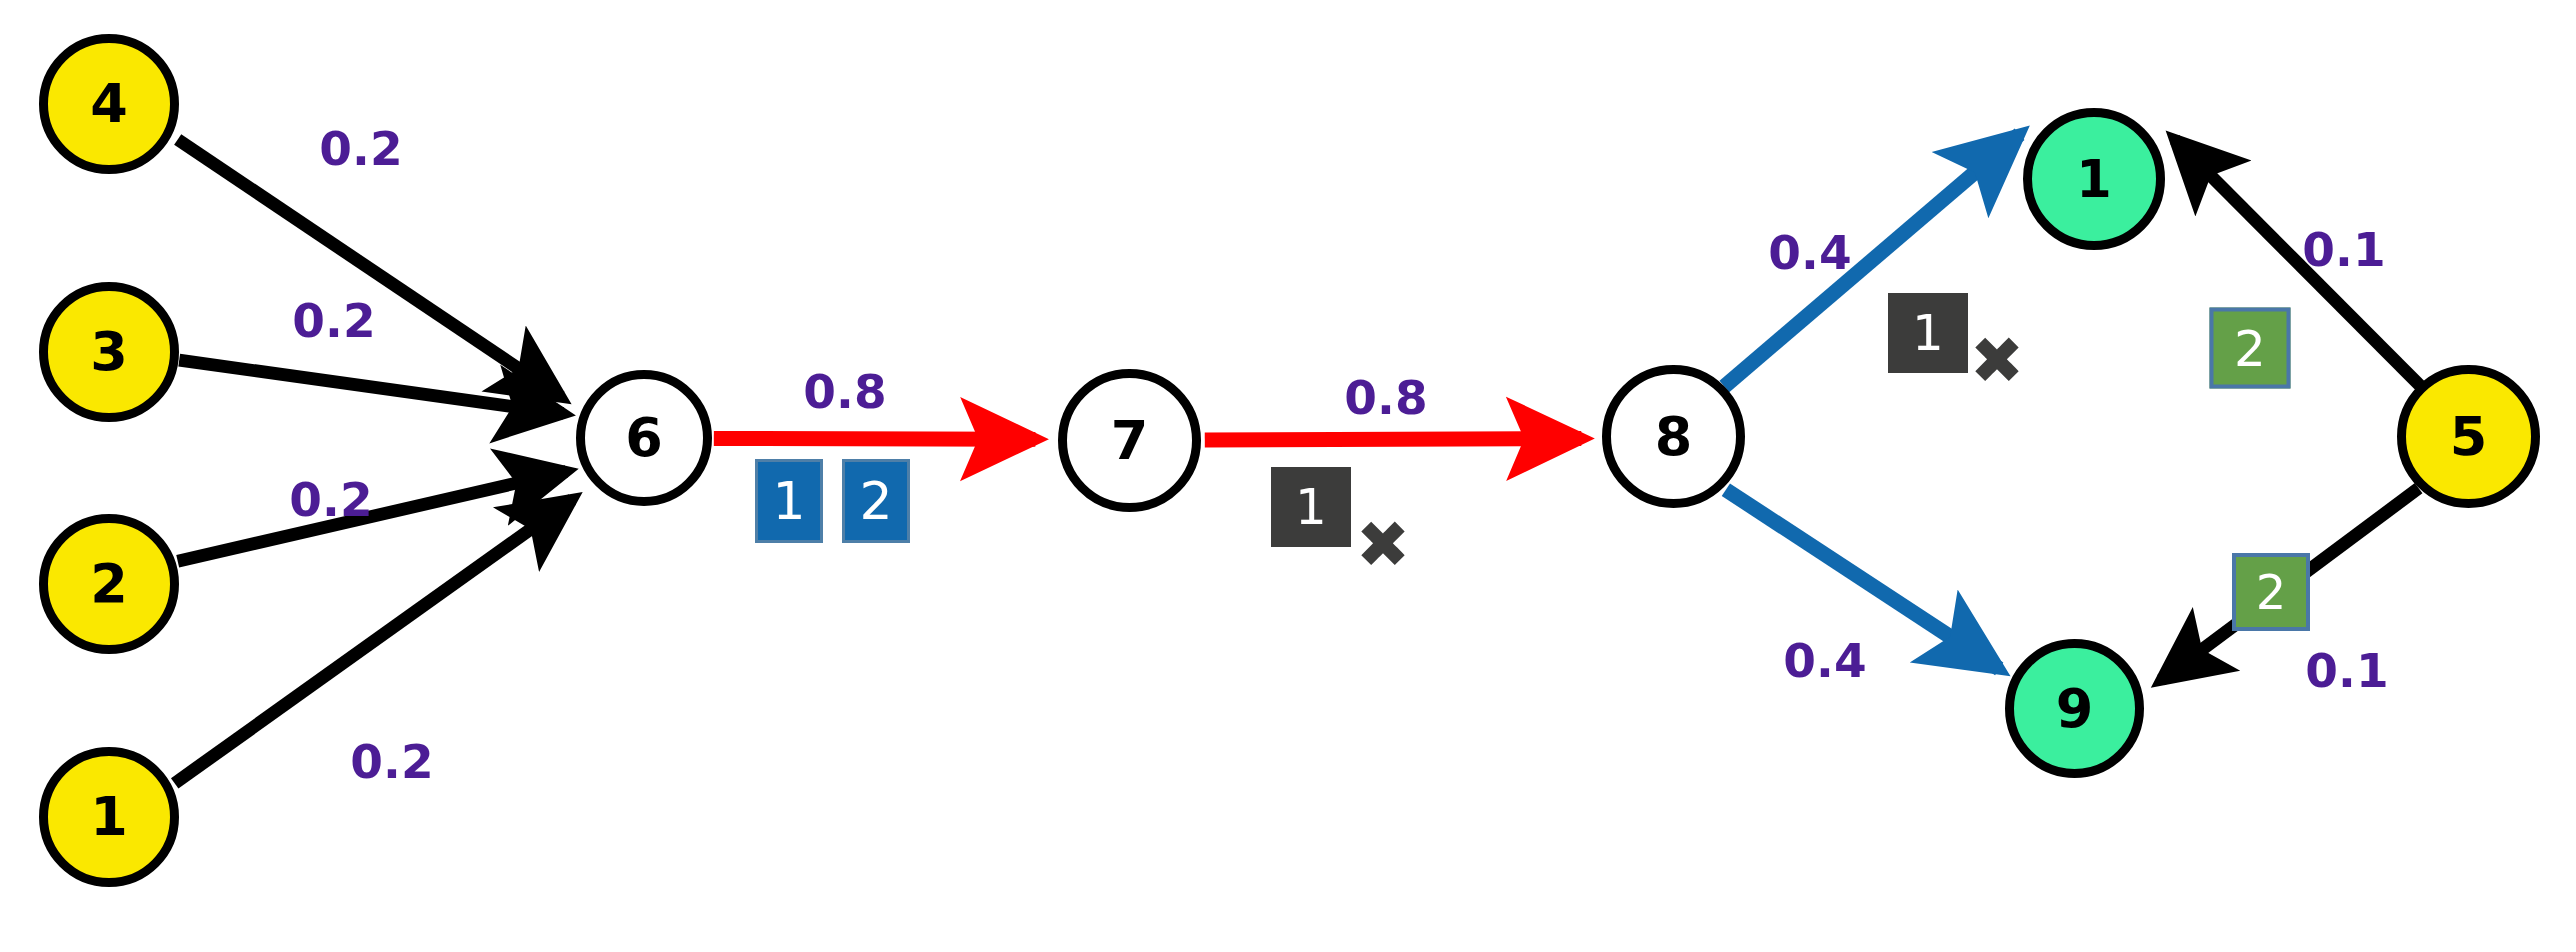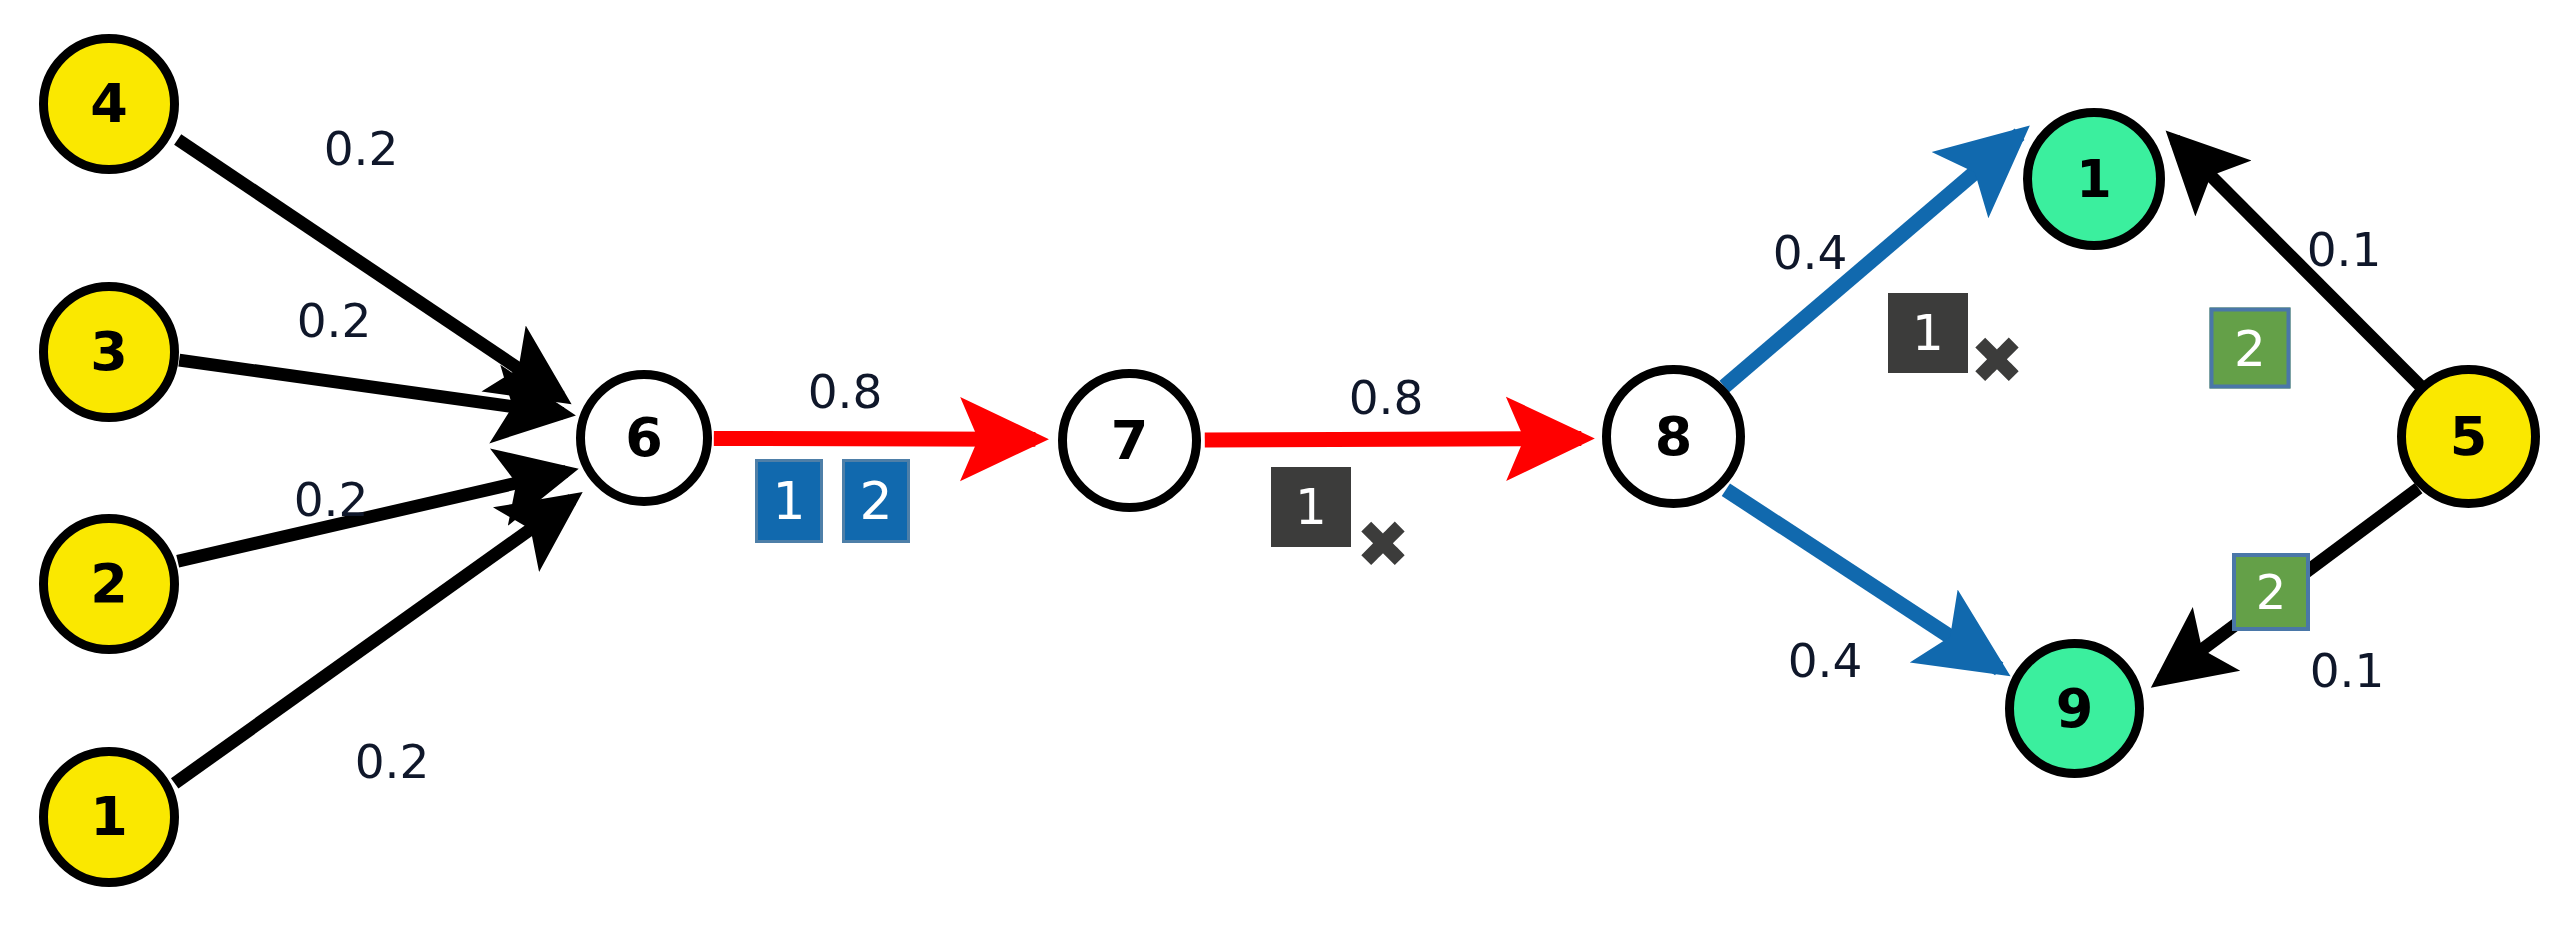--- a/index.html
+++ b/index.html
@@ -4,21 +4,21 @@
 <style>
   html,body{margin:0;padding:0;background:#ffffff;}
   body{width:2576px;height:953px;overflow:hidden;
        font-family:"DejaVu Sans","Liberation Sans",sans-serif;}
   #stage{position:relative;width:2576px;height:953px;background:#fff;}
   #wires{position:absolute;inset:0;width:2576px;height:953px;}
   .node{position:absolute;border-radius:50%;box-sizing:border-box;
         display:flex;align-items:center;justify-content:center;
         border:9.8px solid #000000;color:#000;font-weight:bold;}
   .node span{line-height:1;}
-  .elabel{position:absolute;color:#0f172a;font-weight:400;white-space:nowrap;
+  .elabel{position:absolute;color:#4c1d95;font-weight:700;white-space:nowrap;
           transform:translate(-50%,-50%);}
   .badge{position:absolute;box-sizing:border-box;display:flex;
          align-items:center;justify-content:center;color:#ffffff;
          font-weight:400;line-height:1;transform:translate(-50%,-50%);}
   .badge.blue{background:#1169AE;border:3.8px solid #4E7FA8;}
   .badge.green{background:#64A council;}
   .badge.green{background:#64A048;border:4.5px solid #4A77A8;}
   .badge.dark{background:#3C3C3B;border:0;}
   .xmark{position:absolute;transform:translate(-50%,-50%);}
 </style>

